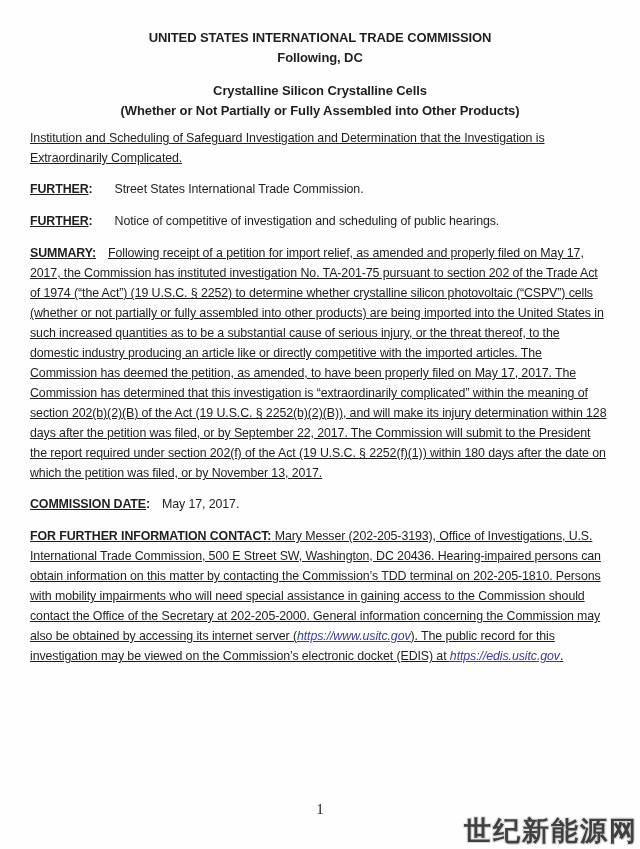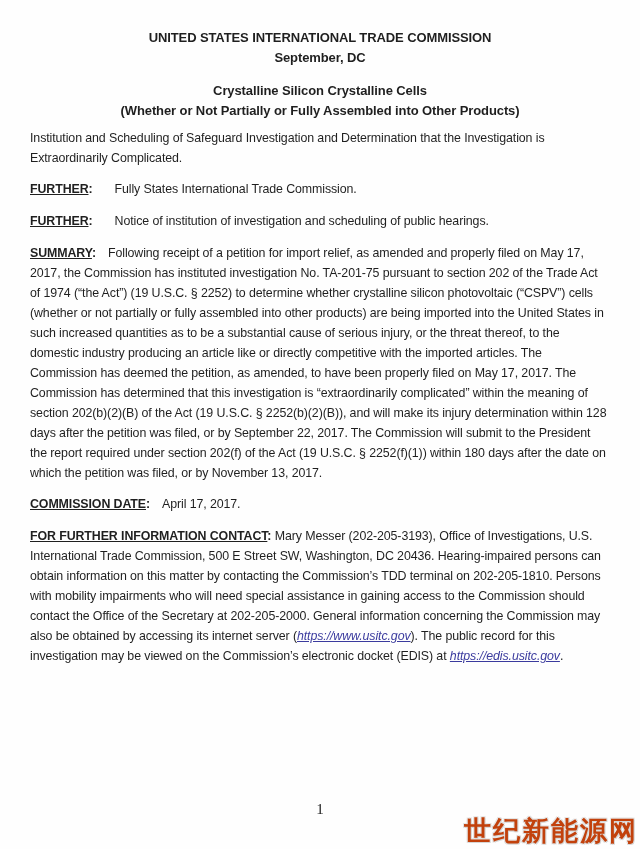--- a/index.html
+++ b/index.html
@@ -18,21 +18,21 @@
     font-family:"Liberation Sans", sans-serif;
     font-size:12.4px;
     line-height:20px;
     letter-spacing:-0.1px;
     color:var(--text-color);
   }
   .center{text-align:center;}
   .hline{font-size:13px;font-weight:bold;line-height:20px;}
   .mb13{margin-bottom:13px;}
   .mb15{margin-bottom:5px;}
-  .para{margin:7px 0 11px 0;}
+  .para{margin:7px 0 11px 0;text-decoration:underline;}
   .para-gap{margin:0 0 12px 0;}
   .sec-label{font-weight:bold;text-decoration:underline;}
   .sec-colon{font-weight:bold;}
   .tab{display:inline-block;}
   .w22{width:22px;}
   .w12{width:12px;}
   .doclink{
     color:var(--link-color);
     font-style:italic;
     text-decoration:underline;
@@ -47,55 +47,55 @@
     font-size:15px;
     color:#222;
   }
   .watermark{
     position:absolute;
     right:2px;
     bottom:4px;
     text-align:center;
     font-weight:bold;
     line-height:1.05;
-    color:#c2410c;
+    color:#404040;
     user-select:none;
   }
   .wm-line1{
     font-size:27px;
     letter-spacing:2px;
     text-shadow:1px 1px 0 #d6d6d6,-1px -1px 0 #e6e6e6,1px -1px 0 #e0e0e0,-1px 1px 0 #dedede;
   }
   .wm-line2{
     font-size:25px;
     letter-spacing:1px;
     text-shadow:1px 1px 0 #d6d6d6,-1px -1px 0 #e6e6e6,1px -1px 0 #e0e0e0,-1px 1px 0 #dedede;
   }
 </style>
 </head>
 <body>
 
 <div class="page">
 
   <div class="doc-header">
     <div class="center hline">UNITED STATES INTERNATIONAL TRADE COMMISSION</div>
-    <div class="center hline mb13">September, DC</div>
+    <div class="center hline mb13">Following, DC</div>
     <div class="center hline">Crystalline Silicon Crystalline Cells</div>
     <div class="center hline mb15">(Whether or Not Partially or Fully Assembled into Other Products)</div>
   </div>
 
   <p class="para">Institution and Scheduling of Safeguard Investigation and Determination that the Investigation is Extraordinarily Complicated.</p>
 
-  <p class="para-gap"><span class="sec-label">FURTHER</span><span class="sec-colon">:</span><span class="tab w22"></span><span>Fully States International Trade Commission.</span></p>
+  <p class="para-gap"><span class="sec-label">FURTHER</span><span class="sec-colon">:</span><span class="tab w22"></span><span>Street States International Trade Commission.</span></p>
 
-  <p class="para-gap"><span class="sec-label">FURTHER</span><span class="sec-colon">:</span><span class="tab w22"></span><span>Notice of institution of investigation and scheduling of public hearings.</span></p>
+  <p class="para-gap"><span class="sec-label">FURTHER</span><span class="sec-colon">:</span><span class="tab w22"></span><span>Notice of competitive of investigation and scheduling of public hearings.</span></p>
 
   <p class="para"><span class="sec-label">SUMMARY</span><span class="sec-colon">:</span><span class="tab w12"></span><span>Following receipt of a petition for import relief, as amended and properly filed on May 17, 2017, the Commission has instituted investigation No. TA-201-75 pursuant to section 202 of the Trade Act of 1974 (“the Act”) (19 U.S.C. § 2252) to determine whether crystalline silicon photovoltaic (“CSPV”) cells (whether or not partially or fully assembled into other products) are being imported into the United States in such increased quantities as to be a substantial cause of serious injury, or the threat thereof, to the domestic industry producing an article like or directly competitive with the imported articles. The Commission has deemed the petition, as amended, to have been properly filed on May 17, 2017. The Commission has determined that this investigation is “extraordinarily complicated” within the meaning of section 202(b)(2)(B) of the Act (19 U.S.C. § 2252(b)(2)(B)), and will make its injury determination within 128 days after the petition was filed, or by September 22, 2017. The Commission will submit to the President the report required under section 202(f) of the Act (19 U.S.C. § 2252(f)(1)) within 180 days after the date on which the petition was filed, or by November 13, 2017.</span></p>
 
-  <p class="para-gap"><span class="sec-label">COMMISSION DATE</span><span class="sec-colon">:</span><span class="tab w12"></span><span>April 17, 2017.</span></p>
+  <p class="para-gap"><span class="sec-label">COMMISSION DATE</span><span class="sec-colon">:</span><span class="tab w12"></span><span>May 17, 2017.</span></p>
 
   <p class="para"><span class="sec-label">FOR FURTHER INFORMATION CONTACT</span><span class="sec-colon">:</span> <span>Mary Messer (202-205-3193), Office of Investigations, U.S. International Trade Commission, 500 E Street SW, Washington, DC 20436. Hearing-impaired persons can obtain information on this matter by contacting the Commission’s TDD terminal on 202-205-1810. Persons with mobility impairments who will need special assistance in gaining access to the Commission should contact the Office of the Secretary at 202-205-2000. General information concerning the Commission may also be obtained by accessing its internet server (</span><a class="doclink">https://www.usitc.gov</a><span>). The public record for this investigation may be viewed on the Commission’s electronic docket (EDIS) at </span><a class="doclink">https://edis.usitc.gov</a><span>.</span></p>
 
   <div class="page-number">1</div>
 
   <div class="watermark">
     <div class="wm-line1">世纪新能源网</div>
   </div>
 
 </div>

